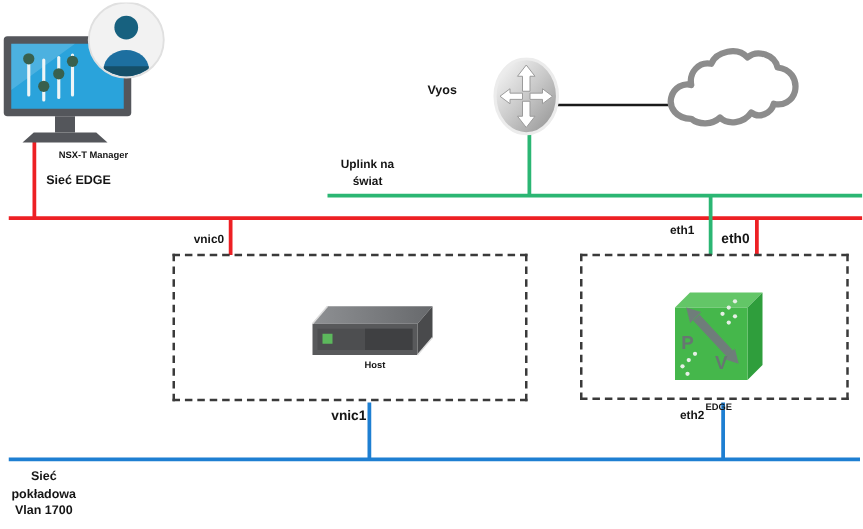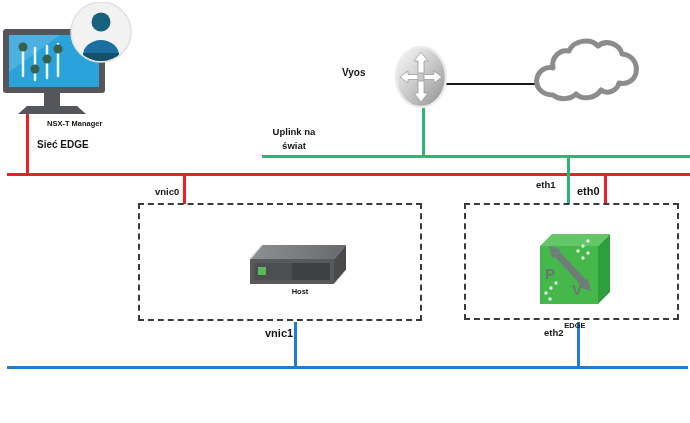--- a/index.html
+++ b/index.html
@@ -155,14 +155,19 @@
 
   <div class="lbl" style="left:155px; top:186px; font-size:9.5px;text-align:center;">vnic0</div>
   <div class="lbl" style="left:265px; top:327px; font-size:11px;">vnic1</div>
   <div class="lbl" style="left:536px; top:179px; font-size:9.5px;">eth1</div>
   <div class="lbl" style="left:577px; top:185px; font-size:11px;">eth0</div>
   <div class="lbl" style="left:544px; top:327px; font-size:9.5px;text-align:right;">eth2</div>
 
   <div class="lbl lbl-center lbl-sm" style="left:270px; top:287px; width:60px;">Host</div>
   <div class="lbl lbl-center lbl-sm" style="left:545px; top:303px; width:60px;margin-top:18px;">EDGE</div>
 
+  <div class="net-label-vlan">
+    <div>Sieć</div>
+    <div>pokładowa</div>
+    <div>Vlan 1700</div>
+  </div>
 
 </div>
 
 </body></html>

